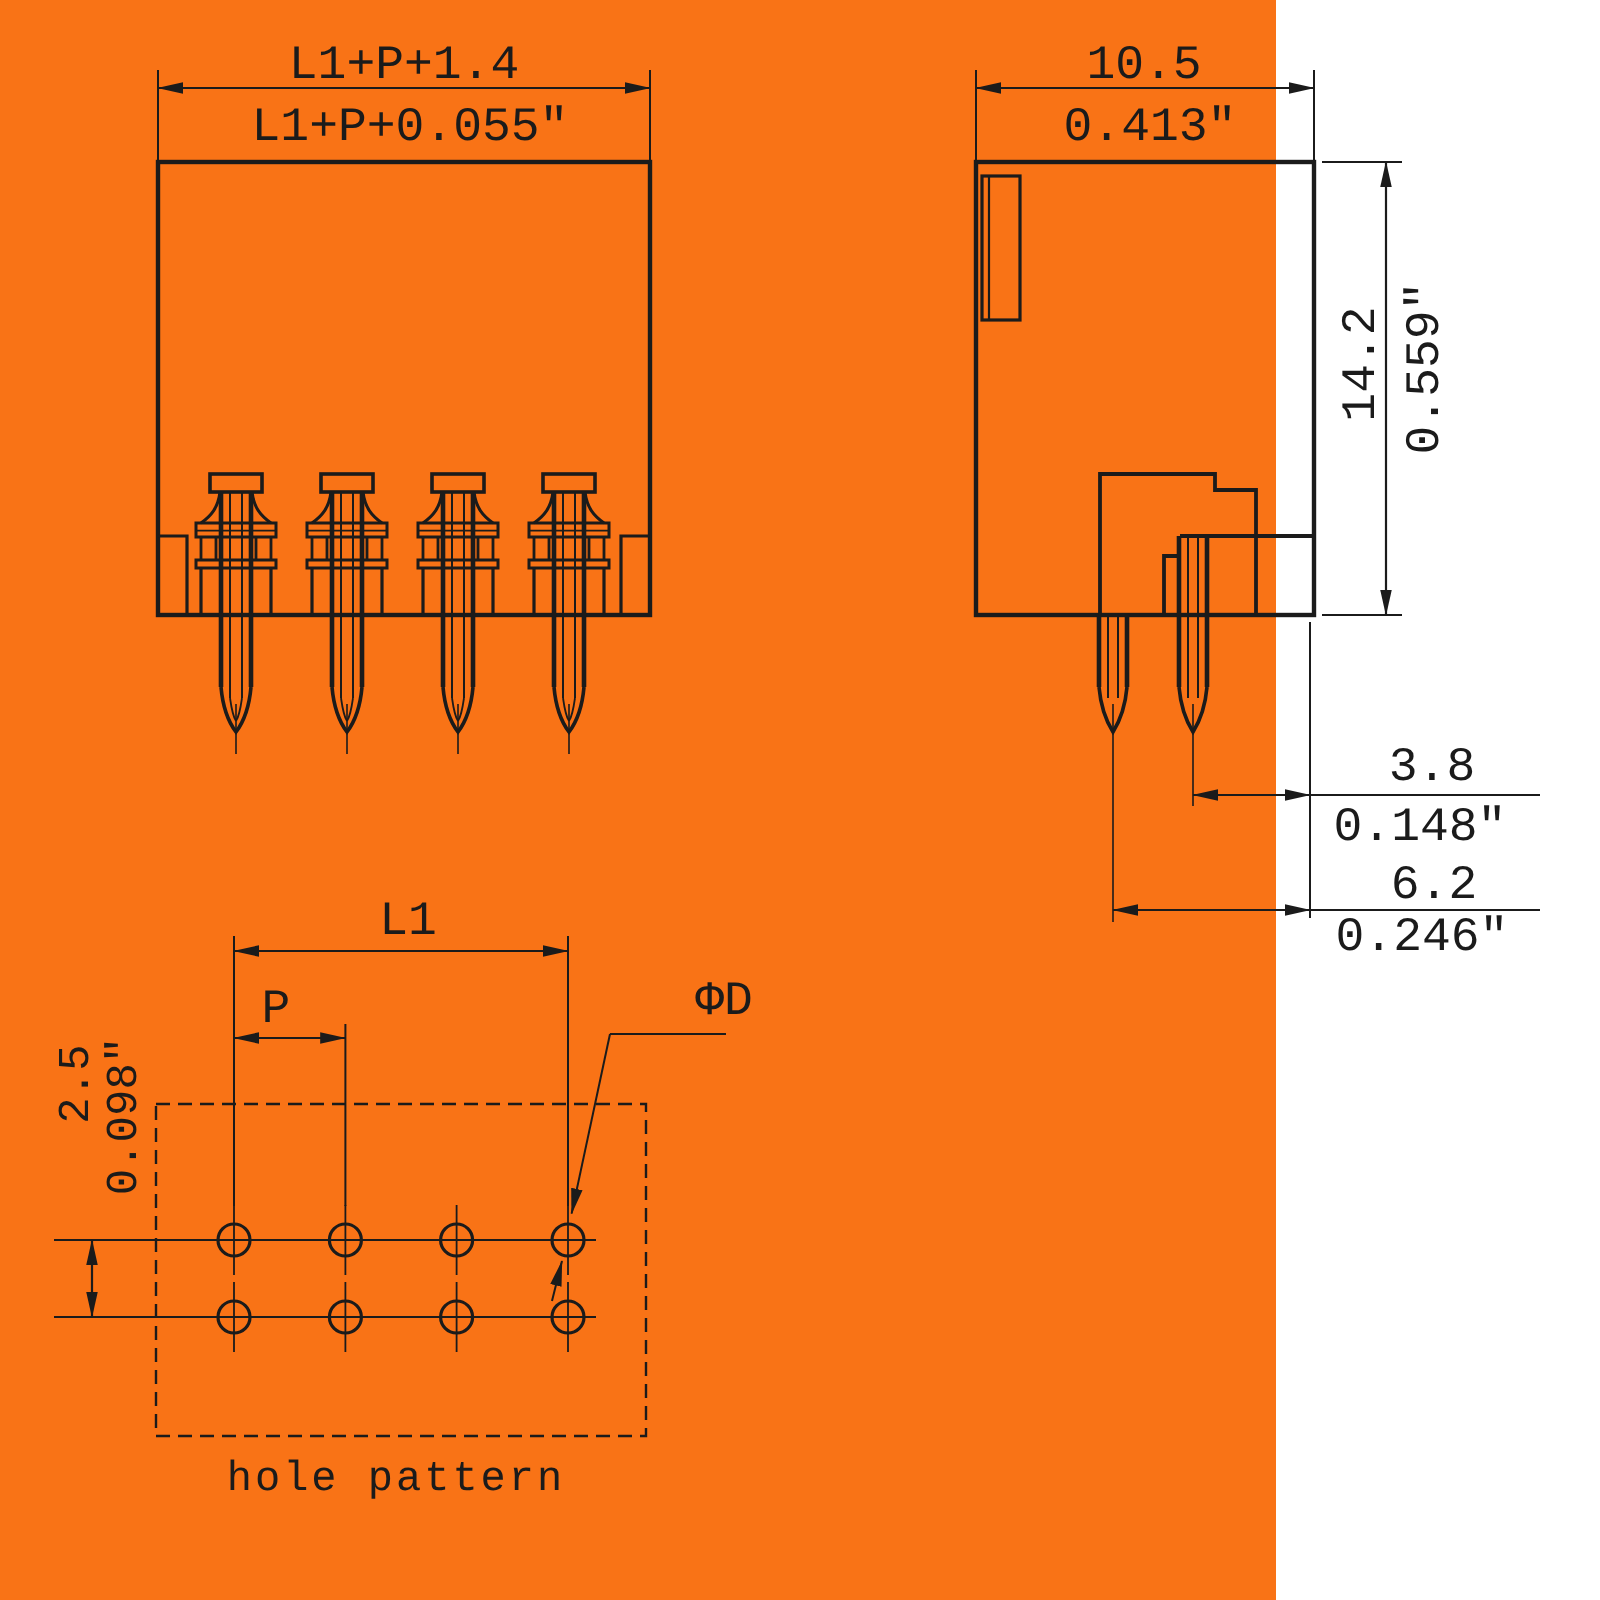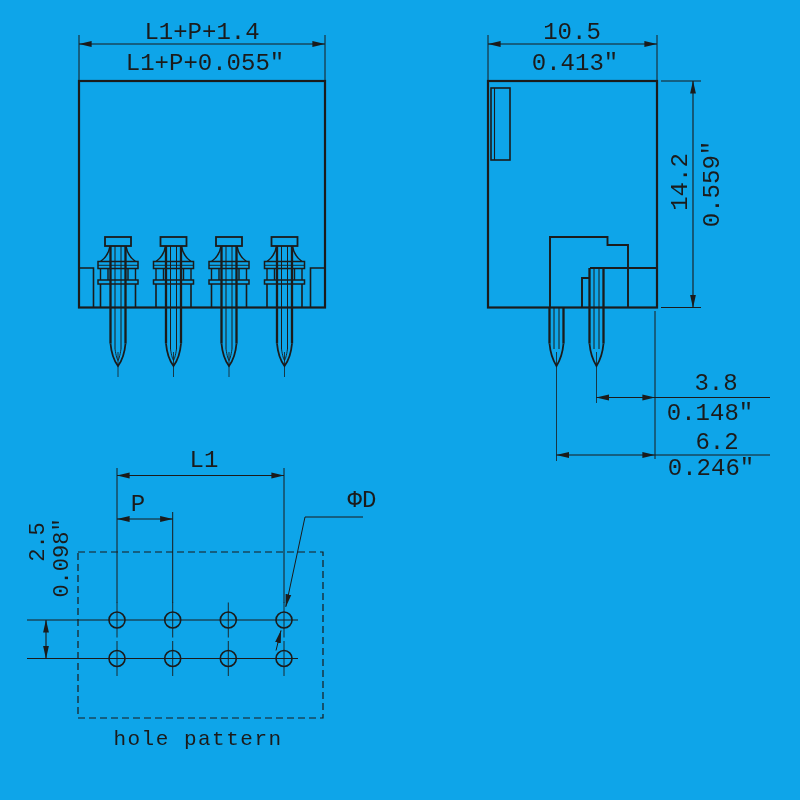--- a/index.html
+++ b/index.html
@@ -1,16 +1,16 @@
 <!DOCTYPE html>
 <html><head>
 <meta charset="utf-8">
 <style>
   html,body{margin:0;padding:0;background:#ffffff;}
-  .page{width:800px;height:800px;background:#0ea5e9;position:relative;}
+  .page{width:638px;height:800px;background:#f97316;position:relative;}
   svg{display:block;}
   svg *{vector-effect:none;}
   .ln{stroke:#1b1b1b;fill:none;}
   text{font-family:"Liberation Mono","DejaVu Sans Mono",monospace;fill:#1b1b1b;}
   .t24{font-size:24px;}
   .t22{font-size:22px;}
   .cap{font-size:21px;letter-spacing:1.5px;}
 </style>
 </head>
 <body>

